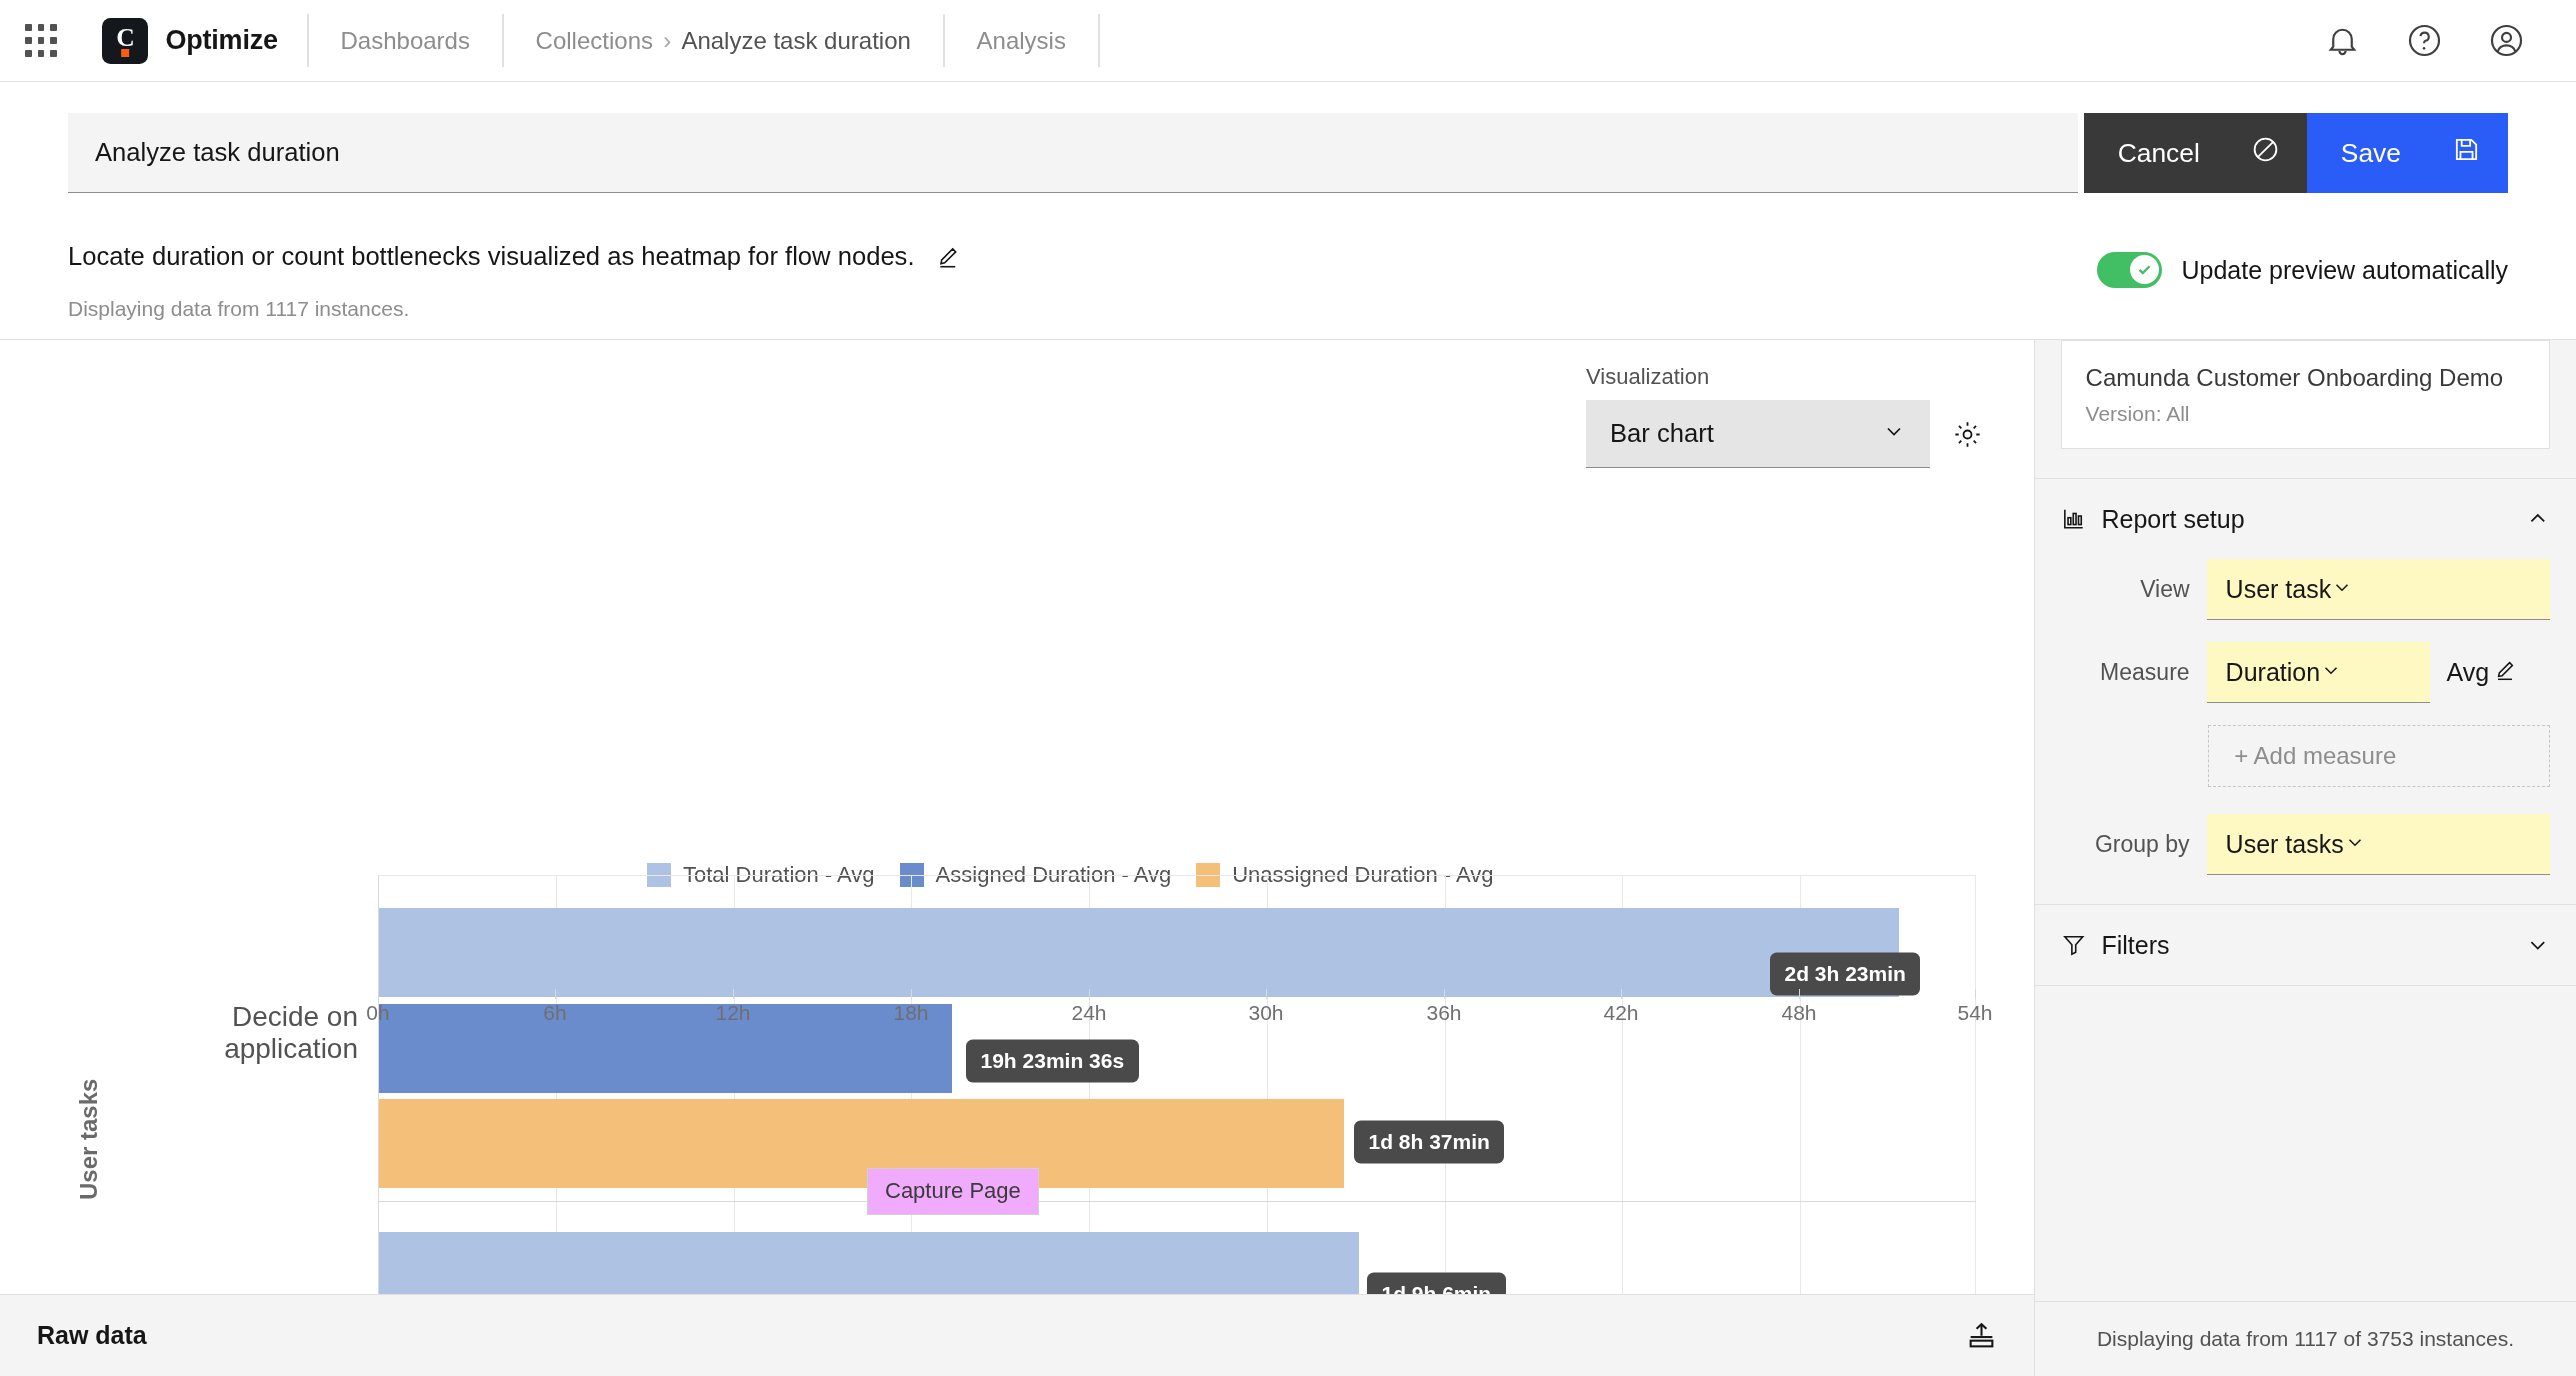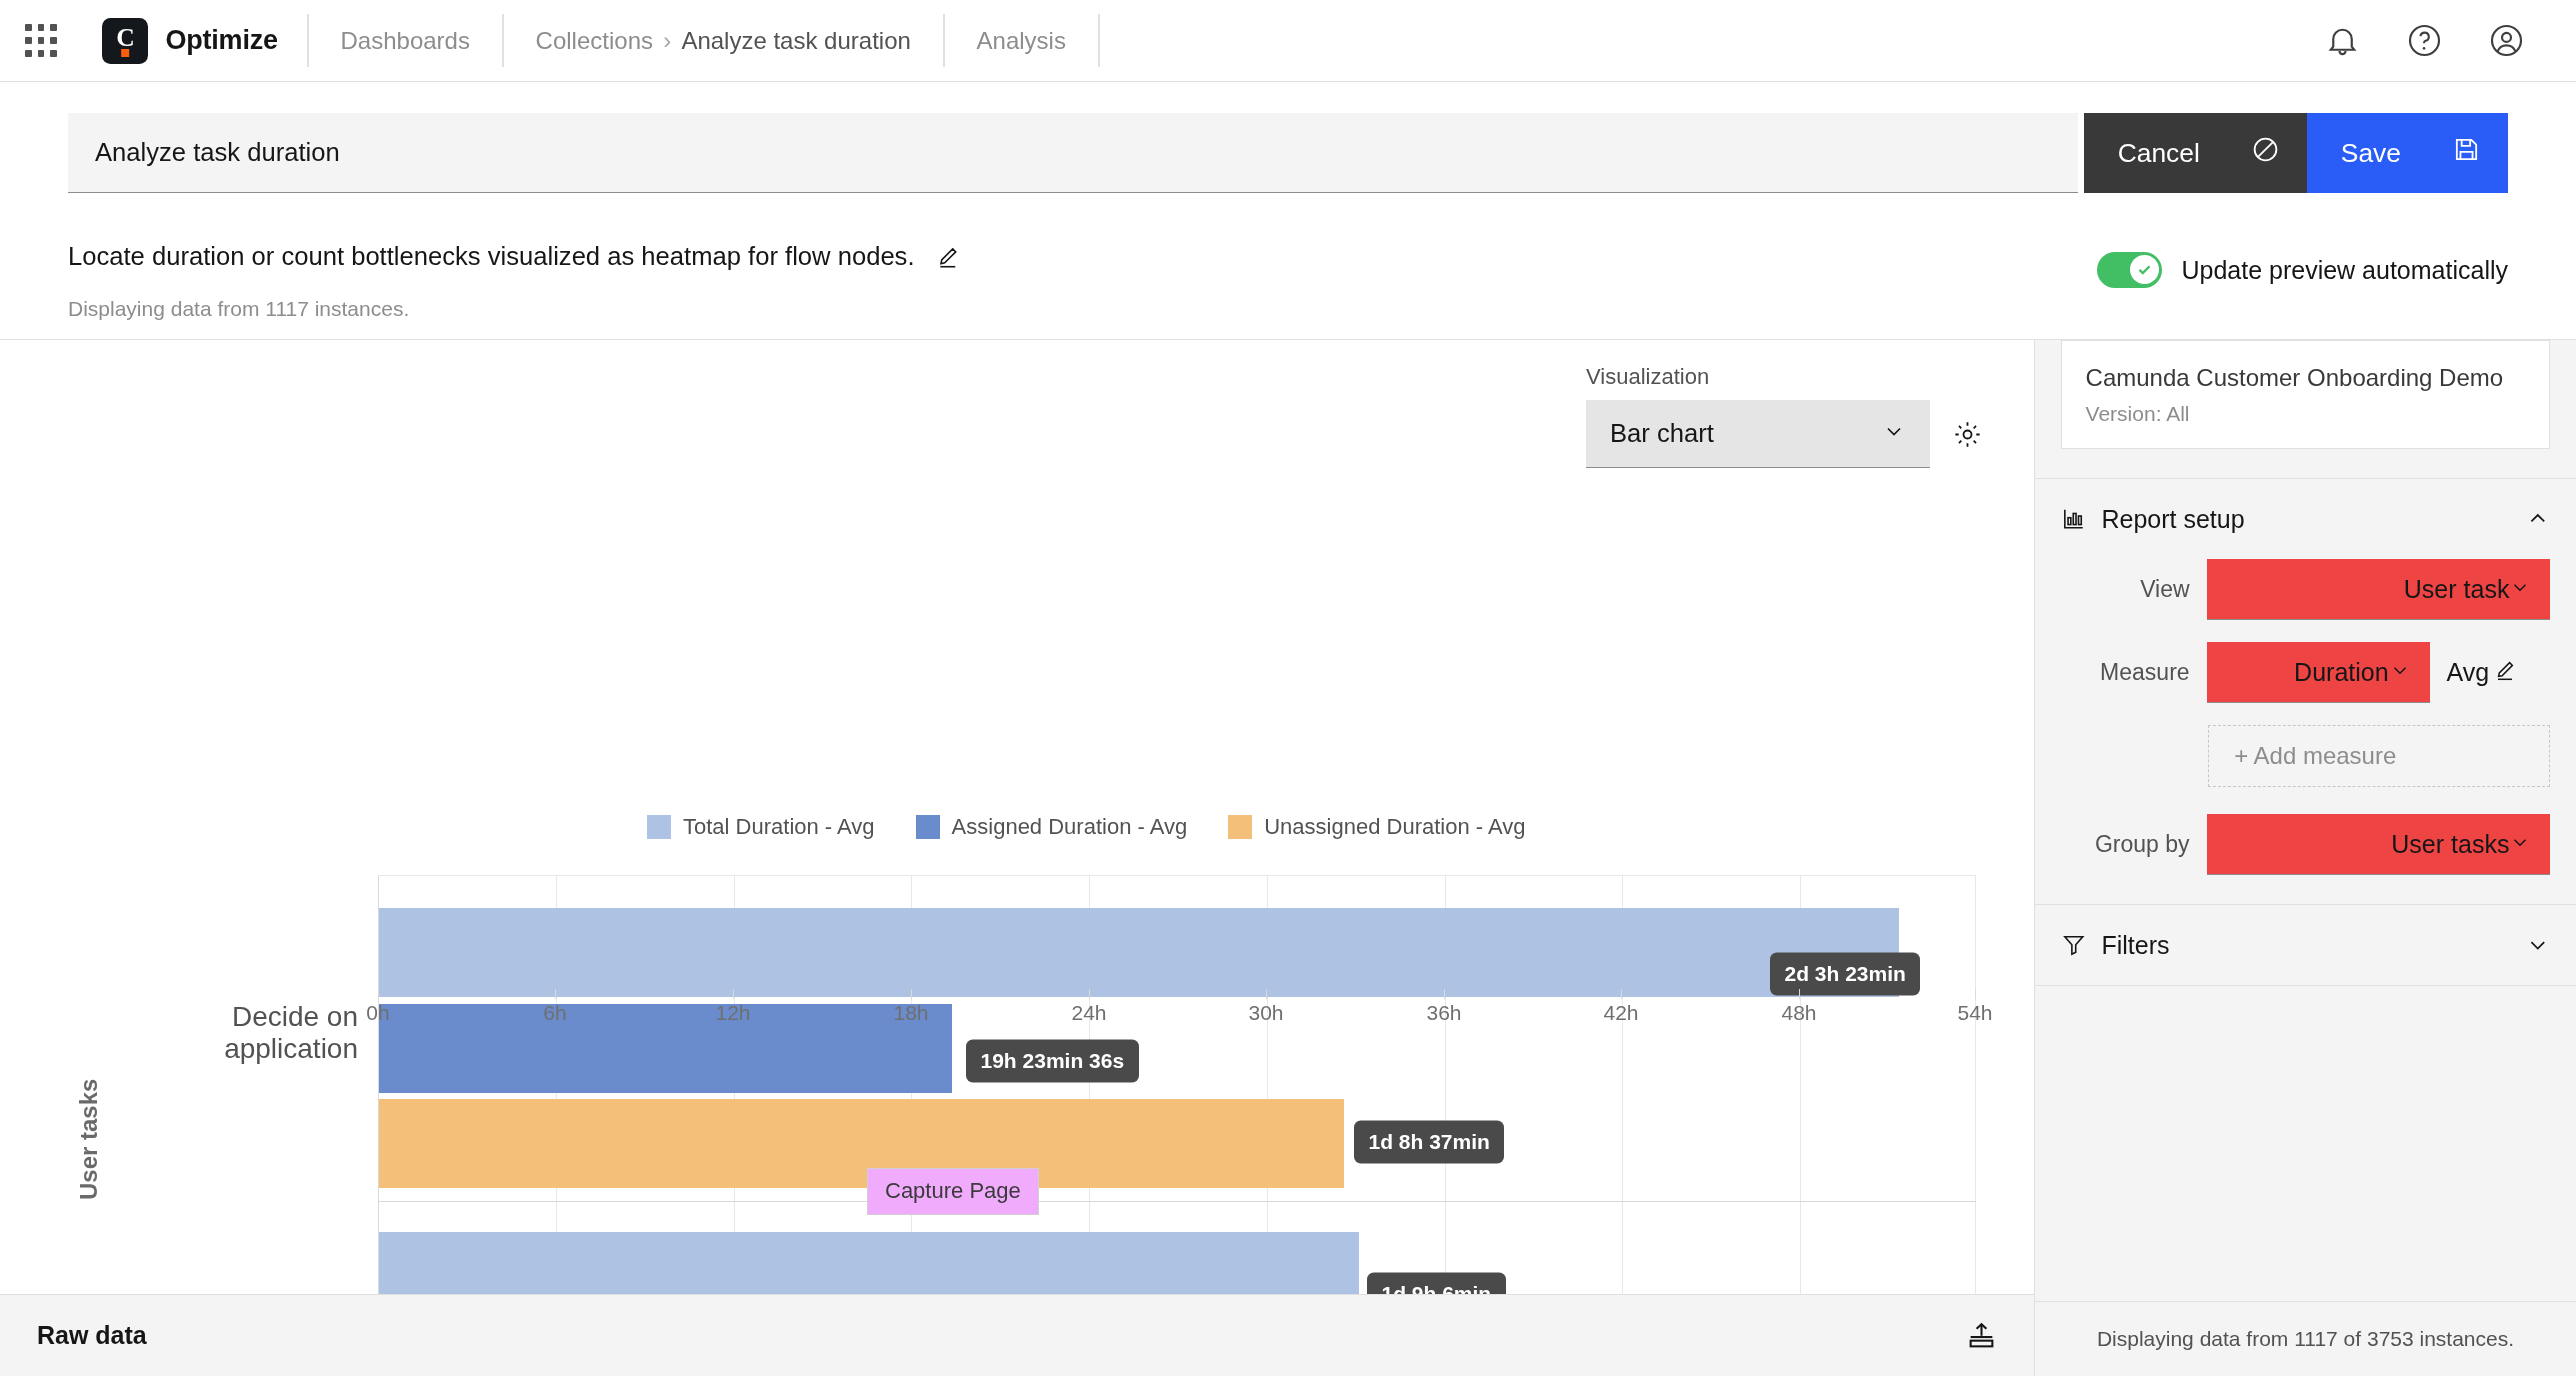--- a/index.html
+++ b/index.html
@@ -111,22 +111,22 @@
   .viz-select {
     width: 344px; height: 68px; background: #e5e5e5; border-bottom: 1.7px solid #8d8d8d;
     display: flex; align-items: center; justify-content: space-between;
     padding: 0 24px; font-size: 25.6px; color: #161616; cursor: pointer;
   }
   .gear-btn { cursor: pointer; display:flex; }
 
   
   .chart-wrap { position: absolute; left: 0; top: 0; width: 2033px; height: 956px; }
   .legend {
-    position: absolute; left: 647px; top: 474px;
-    display: flex; align-items: flex-end; gap: 41px;
+    position: absolute; left: 647px; top: 522px;
+    display: flex; align-items: flex-end; gap: 25px;
   }
   .legend-item { display: flex; align-items: center; gap: 12px; cursor: pointer; }
   .legend-swatch { width: 24px; height: 24px; }
   .legend-text { font-size: 22px; color: #525252; }
 
   .plot {
     position: absolute; left: 378px; top: 535px;
     width: 1598px; height: 649px;
     border-left: 1.7px solid #d9d9d9;
     border-top: 0.9px solid #e8e8e8;
@@ -194,22 +194,22 @@
   .panel-body { padding: 0 25.6px 29px 25.6px; }
   .source-card {
     background: #fff; border: 0.9px solid #e0e0e0; padding: 22px 24px;
   }
   .source-name { font-size: 24px; color: #393939; line-height: 1.28; }
   .source-version { font-size: 21px; color: #8d8d8d; margin-top: 8.5px; }
 
   .setup-row { display: flex; align-items: center; gap: 17px; margin-bottom: 22px; }
   .setup-label { font-size: 23px; color: #525252; width: 129px; text-align: right; flex-shrink:0; }
   .setup-select {
-    background: #ef4444; border-bottom: 1.7px solid #8d8d8d; height: 61px;
-    display: flex; align-items: center; justify-content: flex-end;
+    background: #fef9c3; border-bottom: 1.7px solid #8d8d8d; height: 61px;
+    display: flex; align-items: center; justify-content: flex-start;
     padding: 0 19px; font-size: 25px; color: #161616; cursor: pointer; flex: 1;
   }
   .setup-select.narrow { flex: none; width: 223px; }
   .avg-wrap { display: flex; align-items: center; gap: 4px; cursor: pointer; }
   .avg-text { font-size: 25px; color: #161616; }
   .add-measure {
     margin-left: 147px; border: 1.7px dashed #c6c6c6; color: #8d8d8d;
     font-size: 24px; padding: 16px 0 16px 25.6px; cursor: pointer; margin-bottom: 27px;
   }
   .filters-empty { flex: 1; background: #f4f4f4; }

